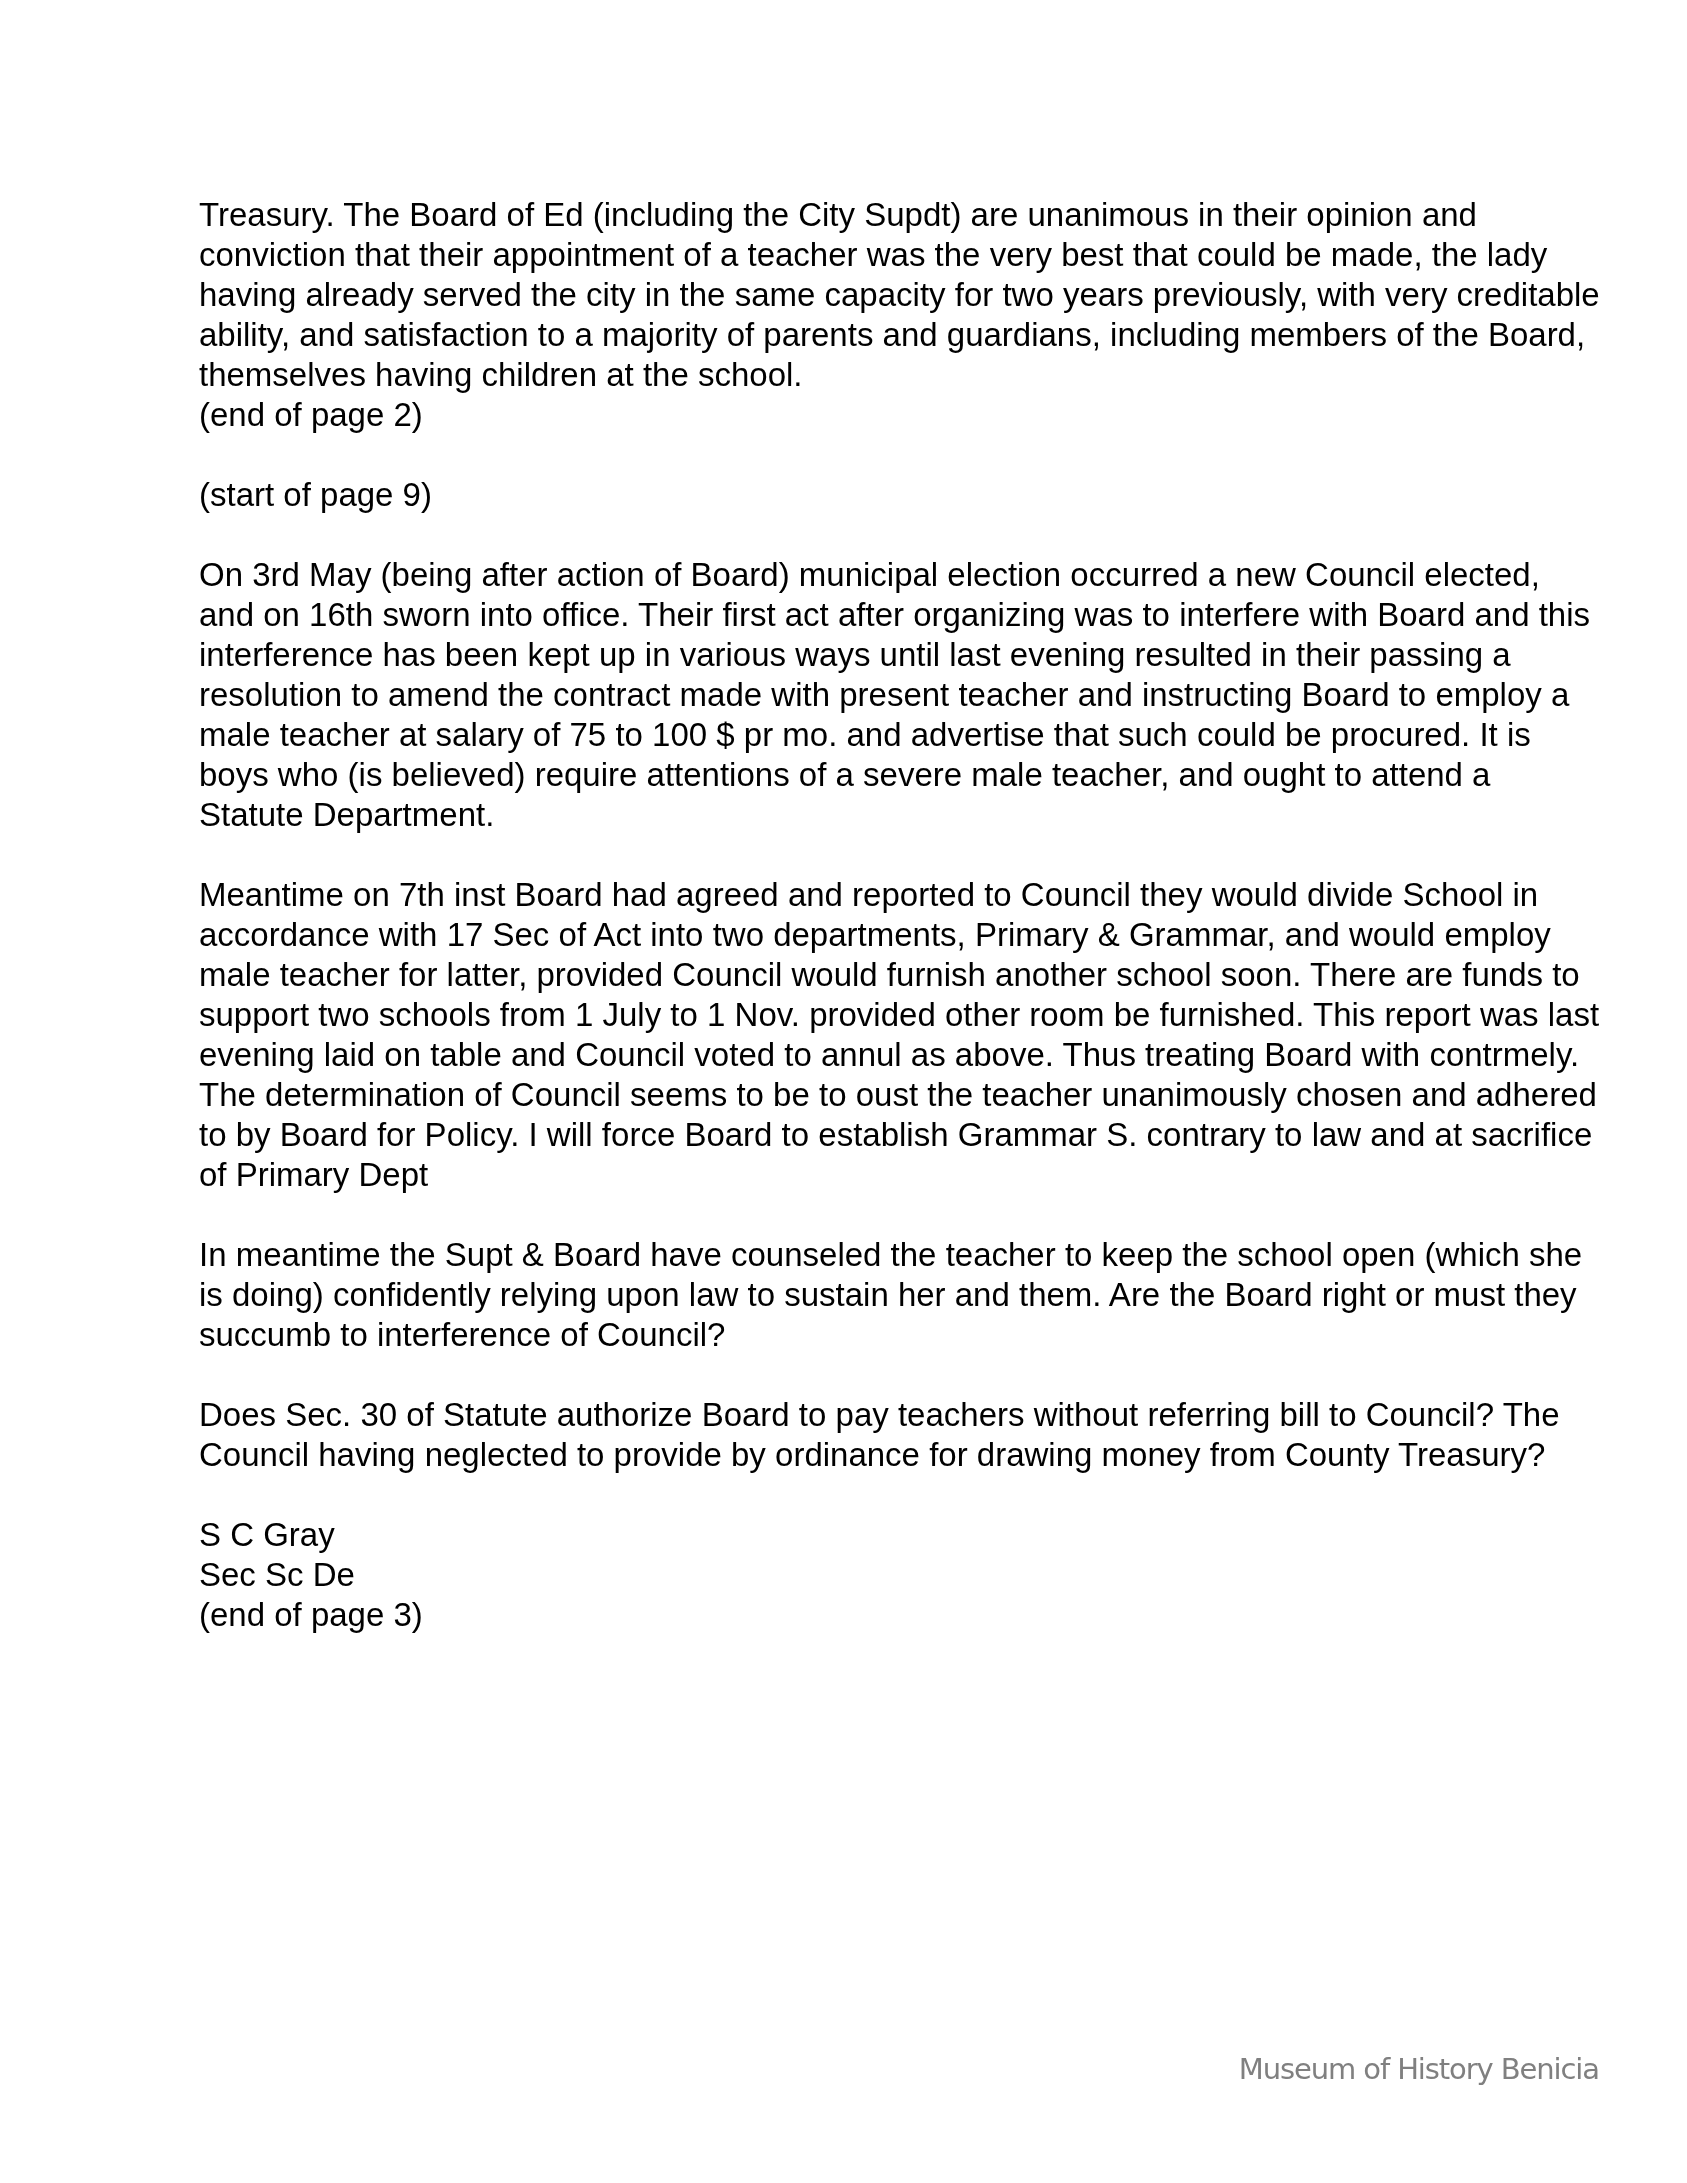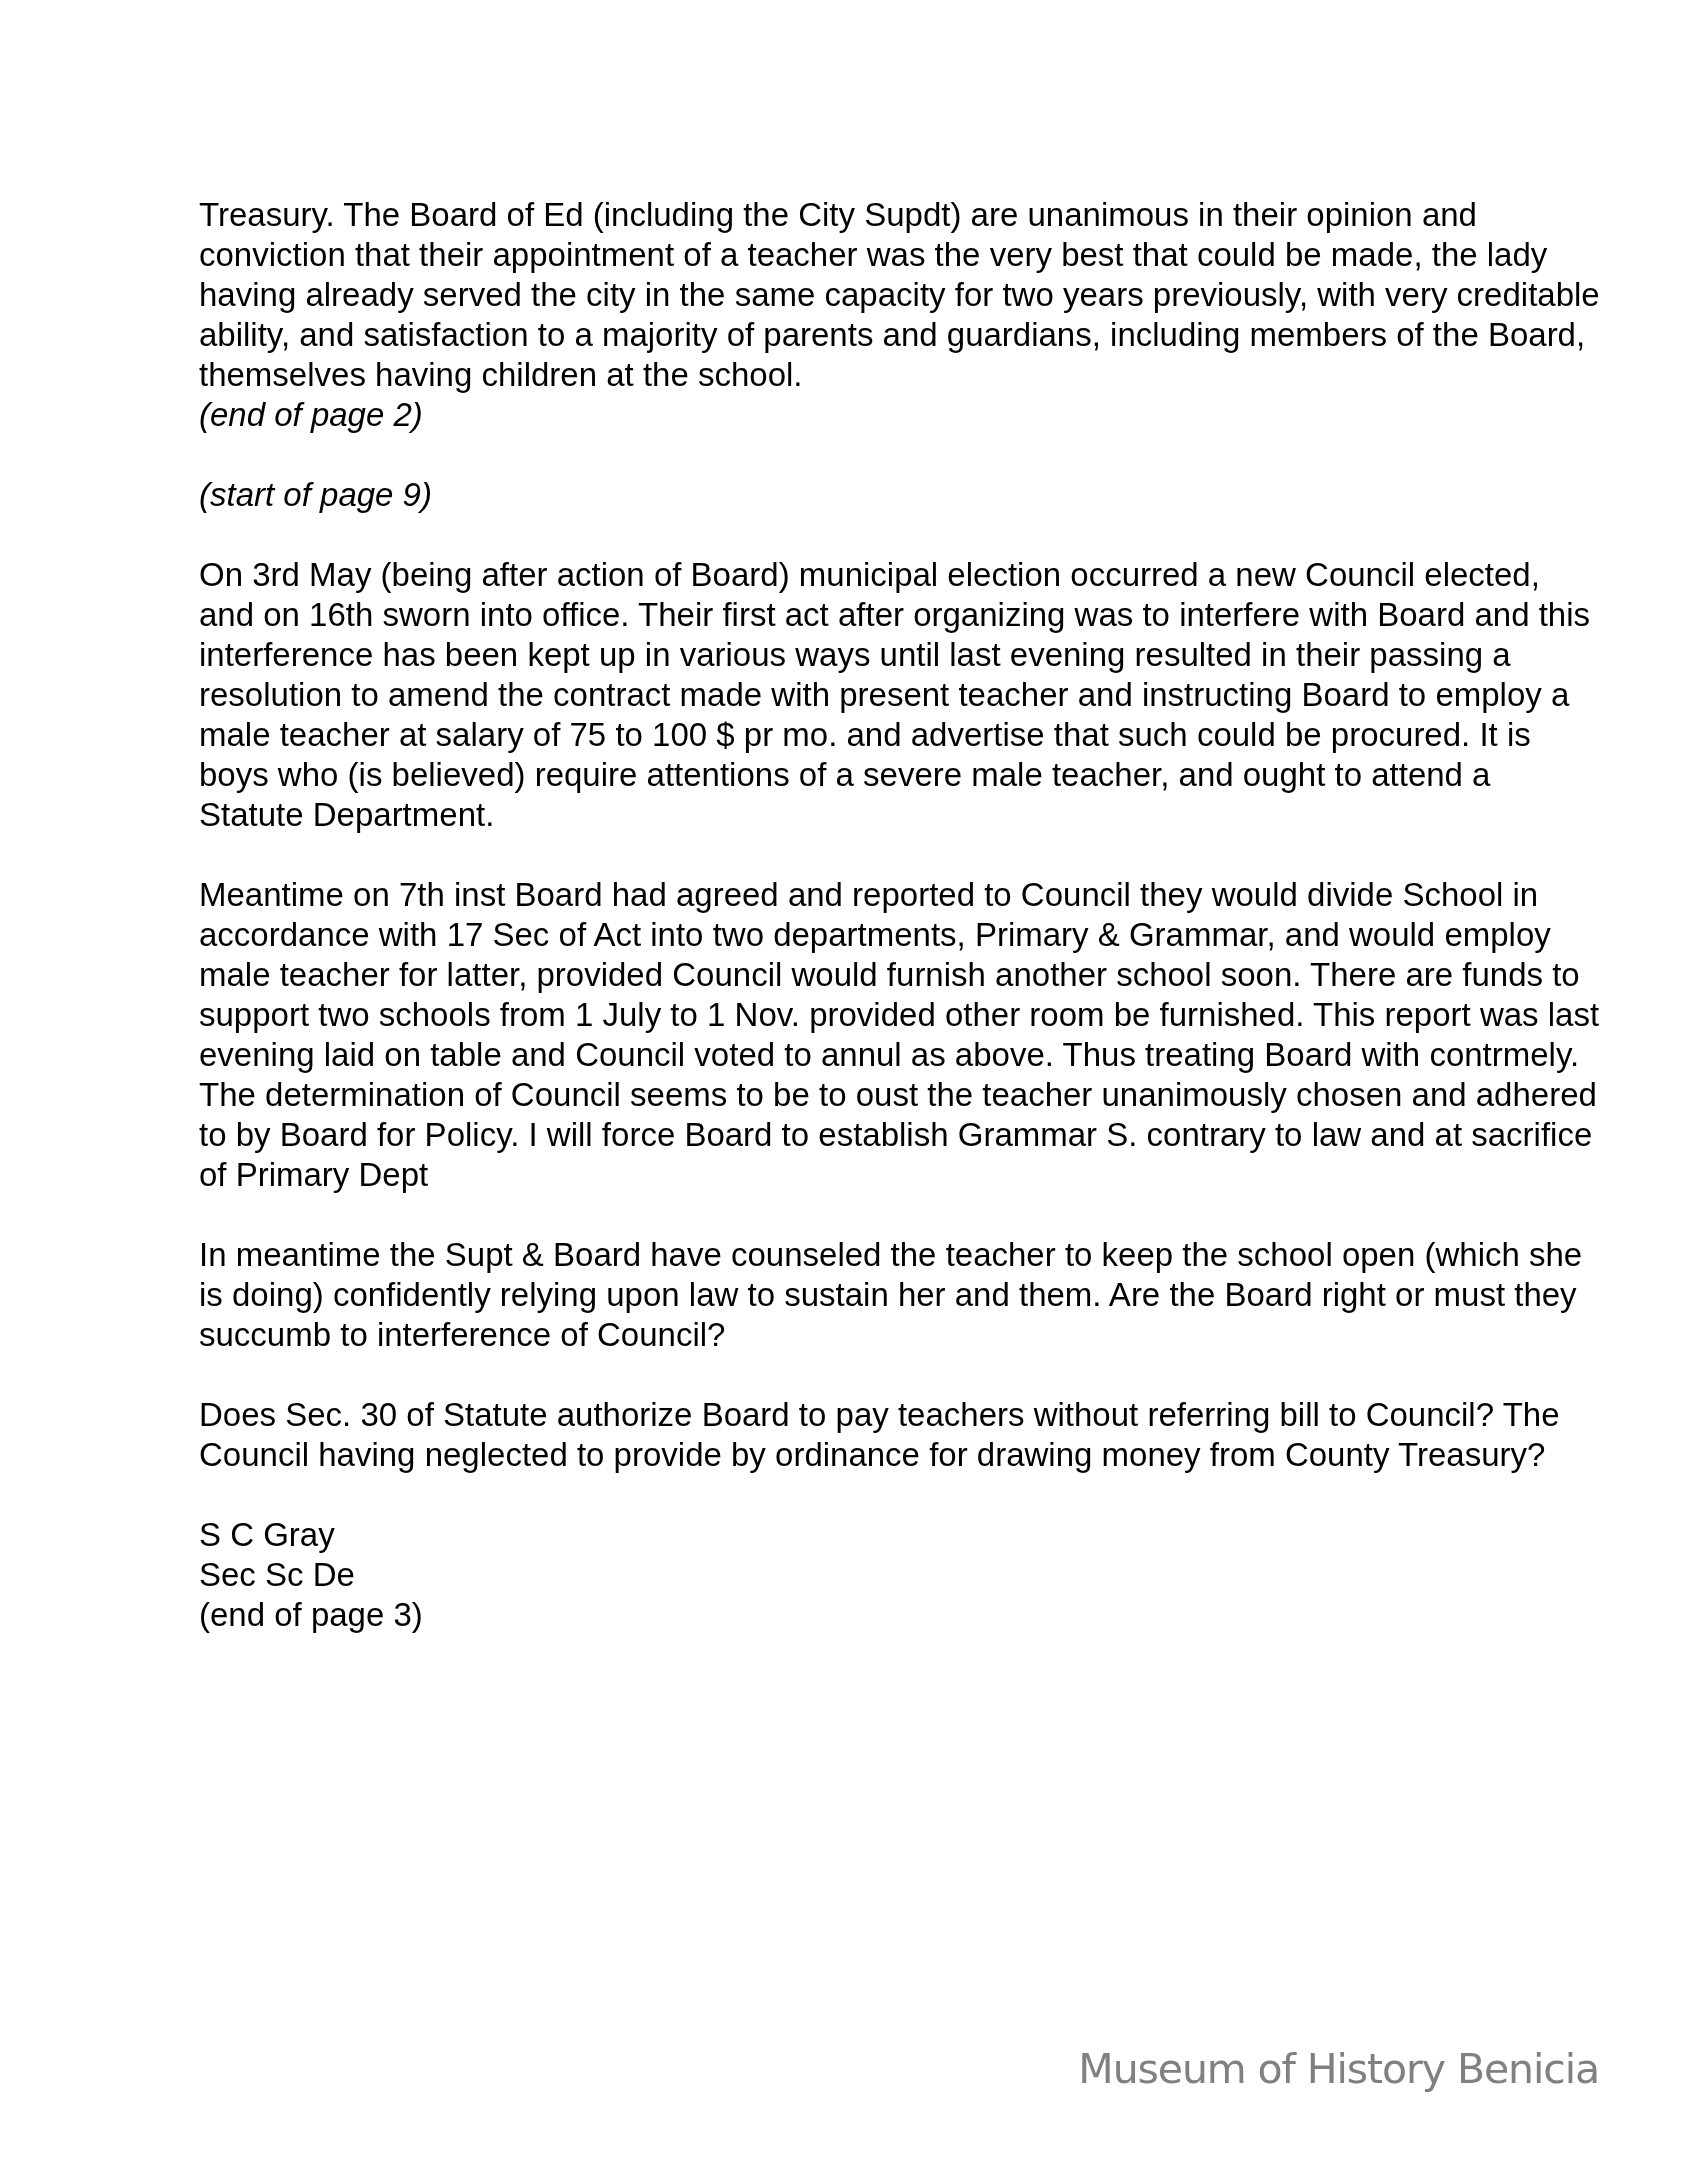--- a/index.html
+++ b/index.html
@@ -29,31 +29,31 @@
     width: 1321px;
     font-size: 33px;
     line-height: 40px;
   }
   .line {
     display: block;
     height: 40px;
     white-space: nowrap;
   }
   .blank { height: 40px; }
-  .italic { font-style: italic; }
+  .italic { }
   .u {
     text-decoration-thickness: 2.1px;
     text-underline-offset: 4.2px;
   }
   .watermark {
     position: absolute;
     right: 88px;
     top: 2044px;
     font-family: "DejaVu Sans", sans-serif;
-    font-size: 41px;
+    font-size: 29px;
     line-height: 51px;
     letter-spacing: -1.1px;
     color: #808080;
     white-space: nowrap;
   }
 </style>
 </head>
 <body>
 
 <div class="page">

